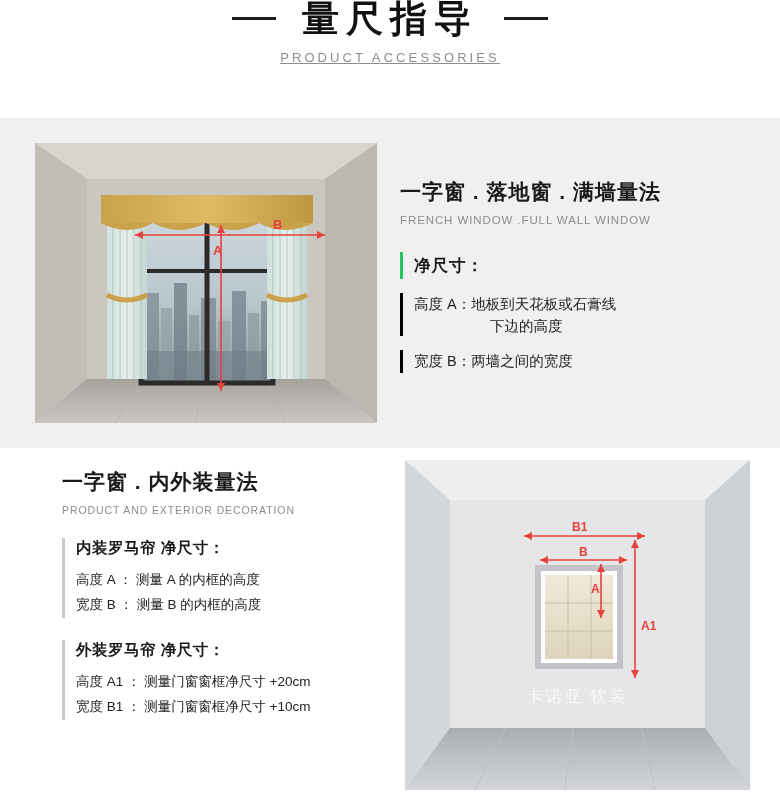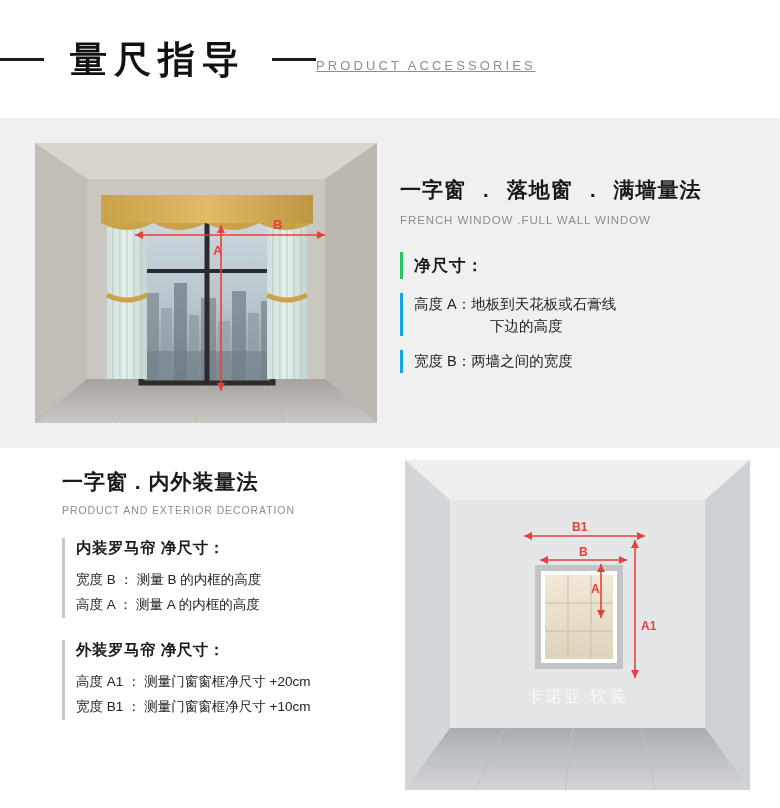--- a/index.html
+++ b/index.html
@@ -15,21 +15,21 @@
     overflow: hidden;
     position: relative;
   }
 
   
   .header {
     width: 780px;
     height: 118px;
     background: #ffffff;
     display: flex;
-    flex-direction: row;
+    flex-direction: column;
     align-items: center;
     justify-content: flex-start;
     box-sizing: border-box;
   }
   .title-row {
     display: flex;
     align-items: center;
     justify-content: center;
     gap: 26px;
   }
@@ -75,21 +75,20 @@
     left: 400px;
     top: 60px;
     width: 360px;
   }
   .h-cn {
     font-size: 21px;
     font-weight: bold;
     color: #1a1a1a;
     letter-spacing: 1px;
     line-height: 1.3;
-    font-family: Liberation Mono, monospace;
   }
   .h-en {
     margin-top: 9px;
     font-size: 11.5px;
     color: #8d8d8d;
     letter-spacing: 0.9px;
   }
   .bar-block {
     margin-top: 26px;
     border-left: 3px solid #22c55e;
@@ -112,21 +111,21 @@
   .row1 .lbl { white-space: nowrap; }
   .row1 .val { }
   .row1-indent {
     margin-top: 2px;
     margin-left: 76px;
     font-size: 14.5px;
     color: #222;
   }
   .rule1 {
     margin-top: 10px;
-    border-left: 3px solid #0ea5e9;
+    border-left: 3px solid #000000;
     padding-left: 11px;
   }
 
   
   .section2 {
     position: relative;
     width: 780px;
     height: 360px;
     background: #ffffff;
     border-radius: 21px;
@@ -314,22 +313,22 @@
 </div>
 
 <div class="section2">
 
   <div class="text2">
     <div class="h-cn2">一字窗 . 内外装量法</div>
     <div class="h-en2">PRODUCT AND EXTERIOR DECORATION</div>
 
     <div class="group">
       <div class="g-title">内装罗马帘  净尺寸：</div>
+      <div class="g-line">高度 A ：  测量 A 的内框的高度</div>
       <div class="g-line">宽度 B ：  测量 B 的内框的高度</div>
-      <div class="g-line">高度 A ：  测量 A 的内框的高度</div>
     </div>
 
     <div class="group">
       <div class="g-title">外装罗马帘  净尺寸：</div>
       <div class="g-line">高度 A1 ：  测量门窗窗框净尺寸 +20cm</div>
       <div class="g-line">宽度 B1 ：  测量门窗窗框净尺寸 +10cm</div>
     </div>
   </div>
 
   <div class="photo2">

